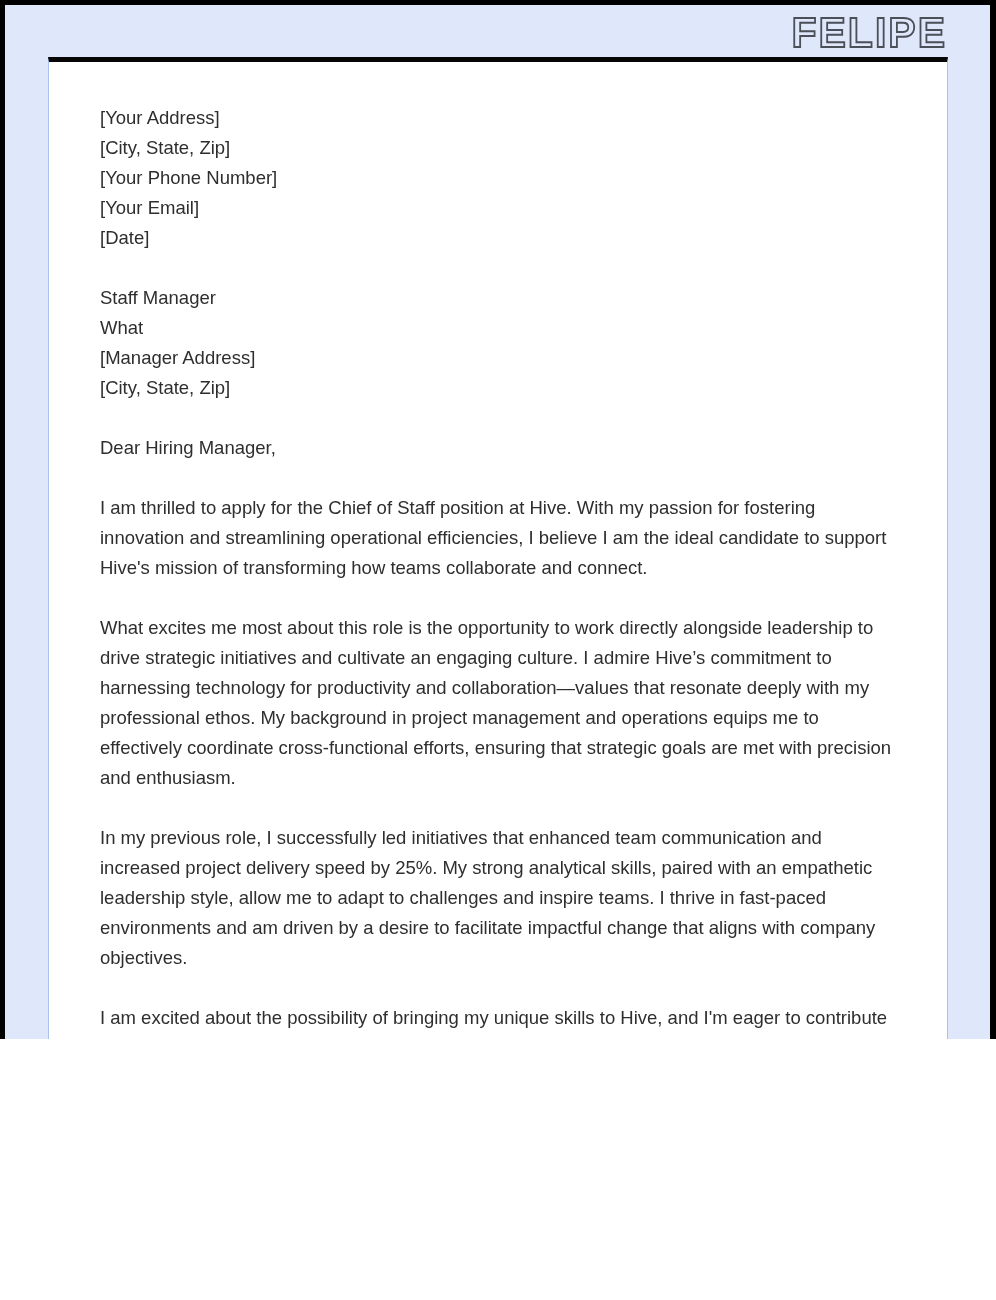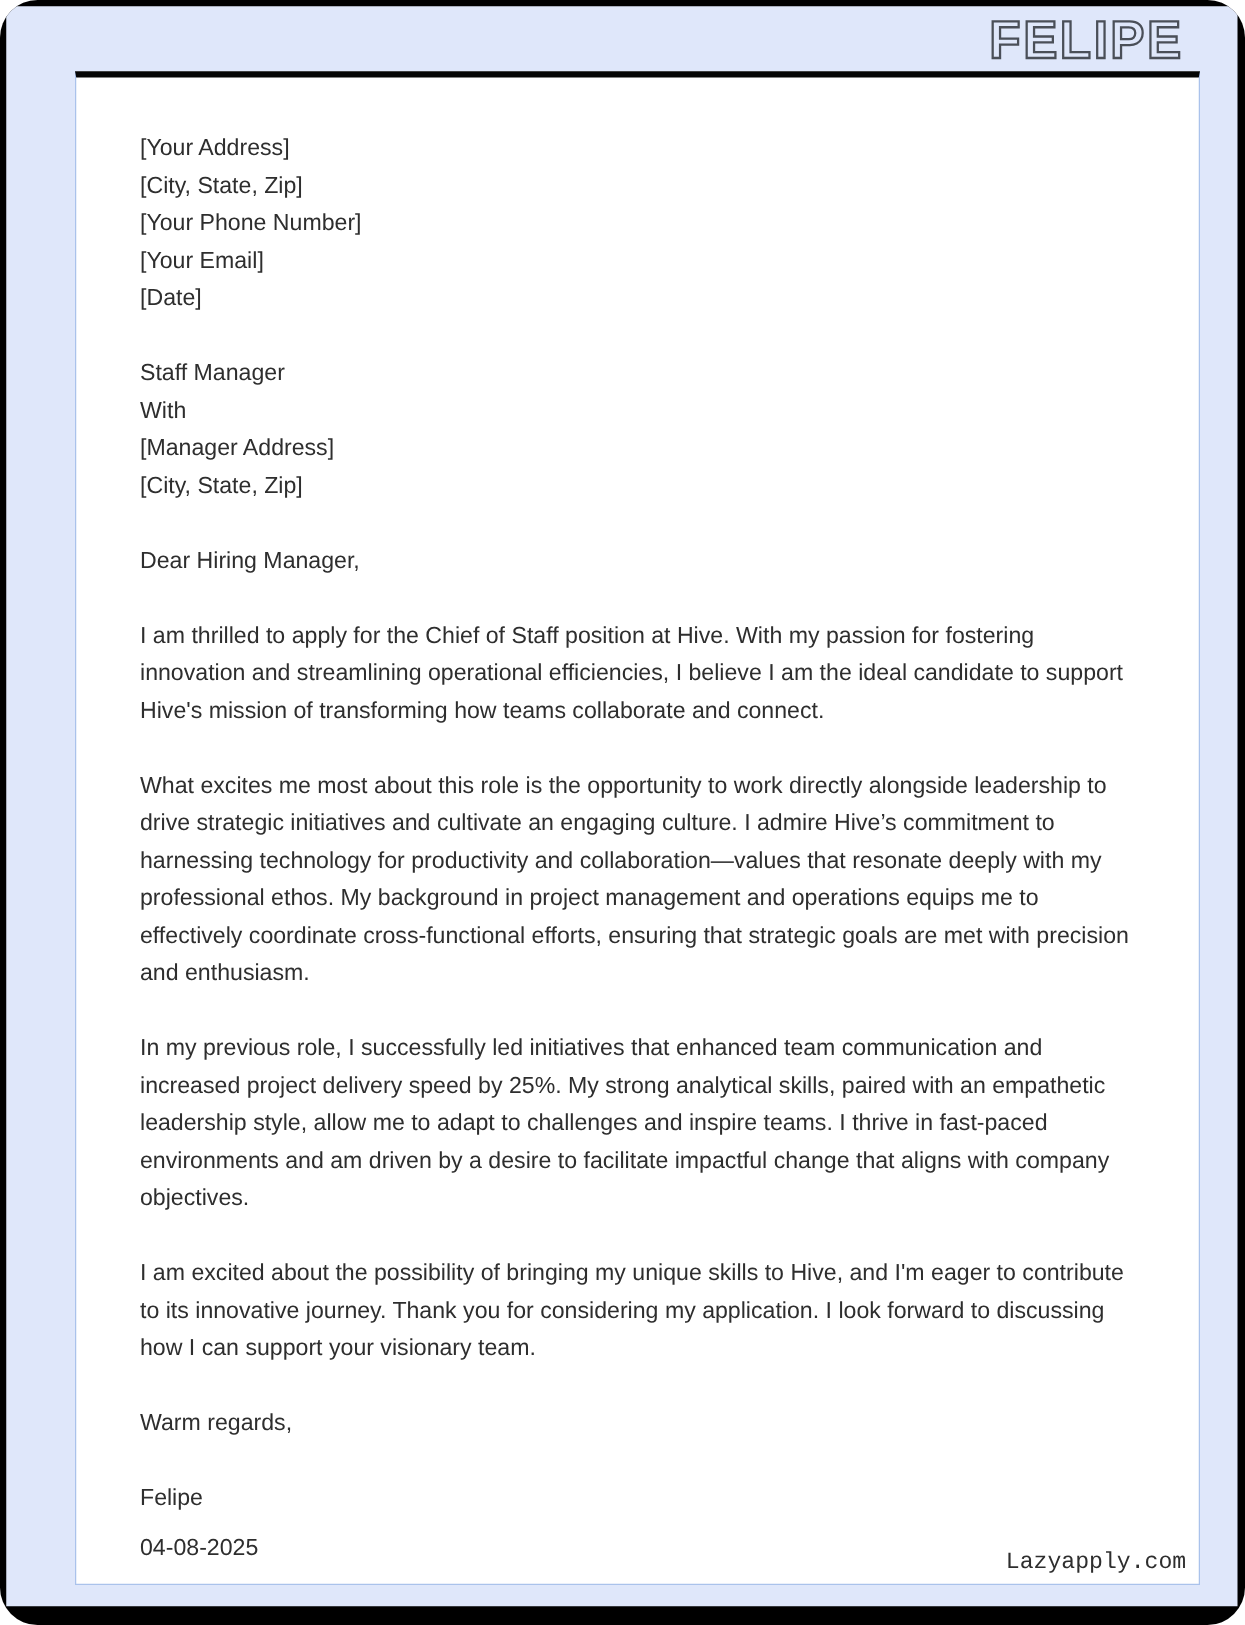--- a/index.html
+++ b/index.html
@@ -12,24 +12,23 @@
   }
   *{ box-sizing: border-box; }
   html,body{ margin:0; padding:0; }
   body{
     width:996px; height:1300px;
     font-family:"Liberation Sans","DejaVu Sans",sans-serif;
     background:#ffffff;
   }
   .canvas{
     position:relative;
-    width:996px; height:1300px;
+    width:996px; height:1039px;
     background:var(--frame);
     overflow:hidden;
-    border-radius:30px;
   }
   .paper-bg{
     position:absolute;
     left:5px; top:5px;
     width:985px; height:1280px;
     background:var(--bg);
   }
   .brand{
     position:absolute;
     top:4px; right:43px;
@@ -46,21 +45,20 @@
   }
   .letter{
     position:absolute;
     left:43px; top:52px;
     width:900px; height:1211px;
     background:#ffffff;
     border:1px solid var(--card-border);
     border-top:5px solid #050505;
     padding:41px 48px 0 51px;
     overflow:hidden;
-    margin-left:12px;
   }
   .letter, .letter div{
     font-size:18.5px;
     line-height:30px;
     color:var(--ink);
   }
   .block{ margin:0 0 30px 0; }
   .para{ margin:0 0 30px 0; }
   .signature{ margin-bottom:10px; }
   .date{
@@ -89,21 +87,21 @@
       <div class="block">
           <div>[Your Address]</div>
           <div>[City, State, Zip]</div>
           <div>[Your Phone Number]</div>
           <div>[Your Email]</div>
           <div>[Date]</div>
         </div>
 
       <div class="block">
           <div>Staff Manager</div>
-          <div>With</div>
+          <div>What</div>
           <div>[Manager Address]</div>
           <div>[City, State, Zip]</div>
         </div>
 
       <div class="block">Dear Hiring Manager,</div>
 
       <div>
           <div class="para">I am thrilled to apply for the Chief of Staff position at Hive. With my passion for fostering innovation and streamlining operational efficiencies, I believe I am the ideal candidate to support Hive's mission of transforming how teams collaborate and connect.</div>
           <div class="para">What excites me most about this role is the opportunity to work directly alongside leadership to drive strategic initiatives and cultivate an engaging culture. I admire Hive’s commitment to harnessing technology for productivity and collaboration—values that resonate deeply with my professional ethos. My background in project management and operations equips me to effectively coordinate cross-functional efforts, ensuring that strategic goals are met with precision and enthusiasm.</div>
           <div class="para">In my previous role, I successfully led initiatives that enhanced team communication and increased project delivery speed by 25%. My strong analytical skills, paired with an empathetic leadership style, allow me to adapt to challenges and inspire teams. I thrive in fast-paced environments and am driven by a desire to facilitate impactful change that aligns with company objectives.</div>

